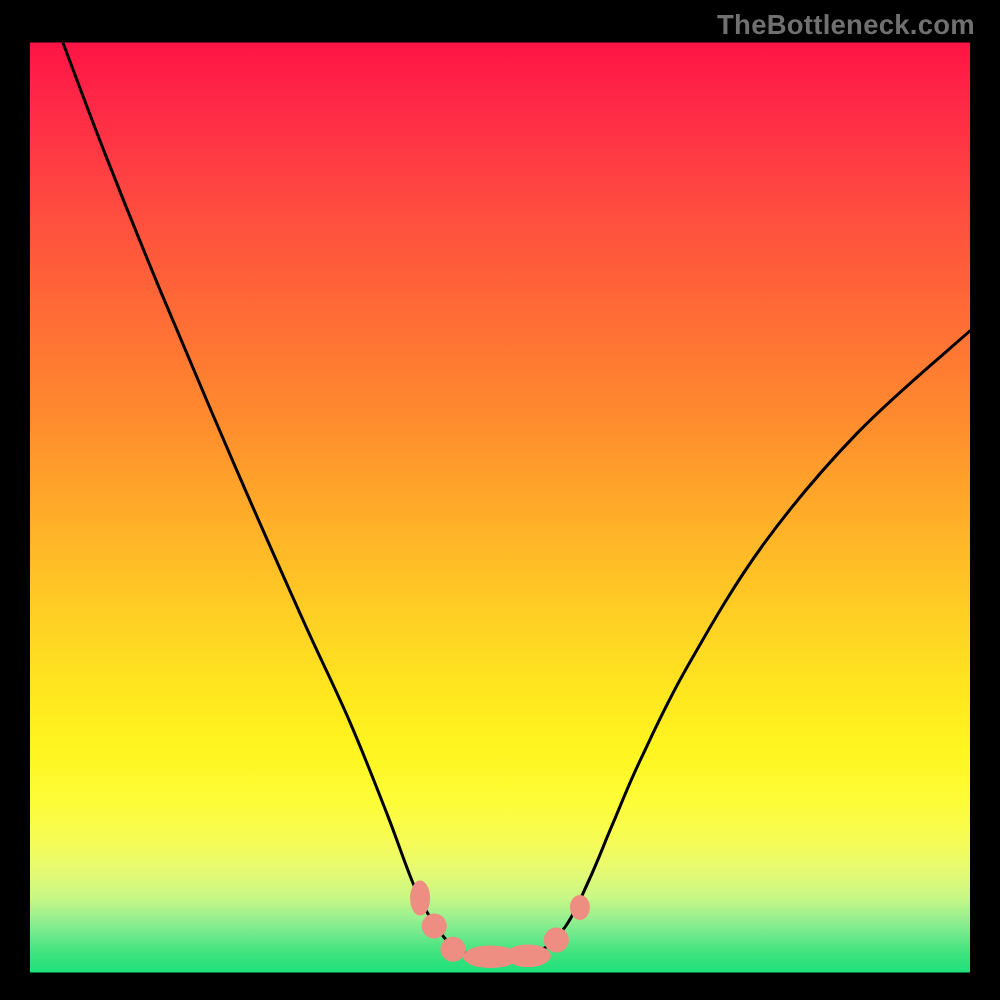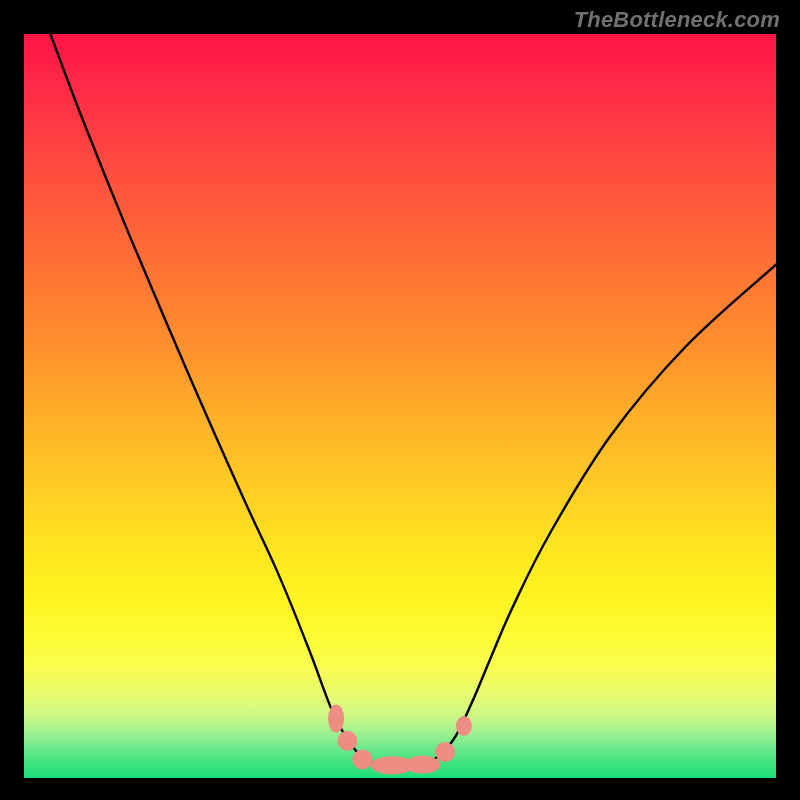--- a/index.html
+++ b/index.html
@@ -19,21 +19,20 @@
   }
   .watermark {
     position: absolute;
     top: 7px;
     right: 20px;
     color: #707070;
     font-size: 22px;
     font-weight: 600;
     letter-spacing: 0.2px;
     z-index: 5;
-    font-style: italic;
   }
   .plot-area {
     position: absolute;
     left: 24px;
     top: 34px;
     width: 752px;
     height: 744px;
     overflow: hidden;
     
     background: linear-gradient(to bottom,

